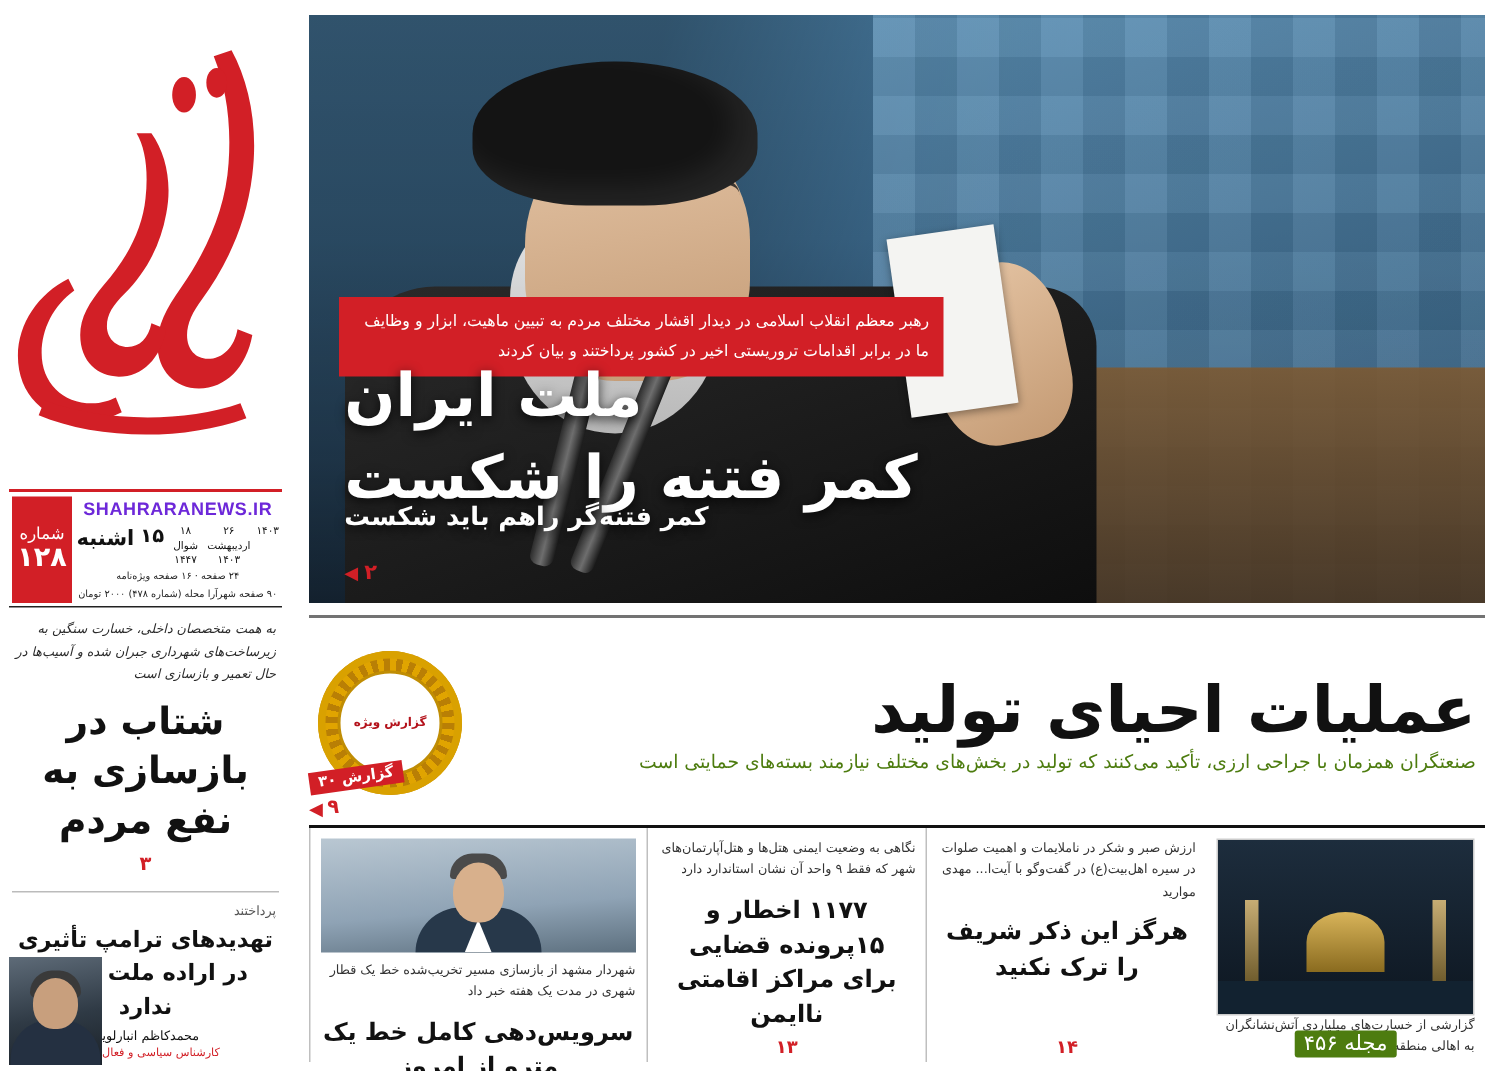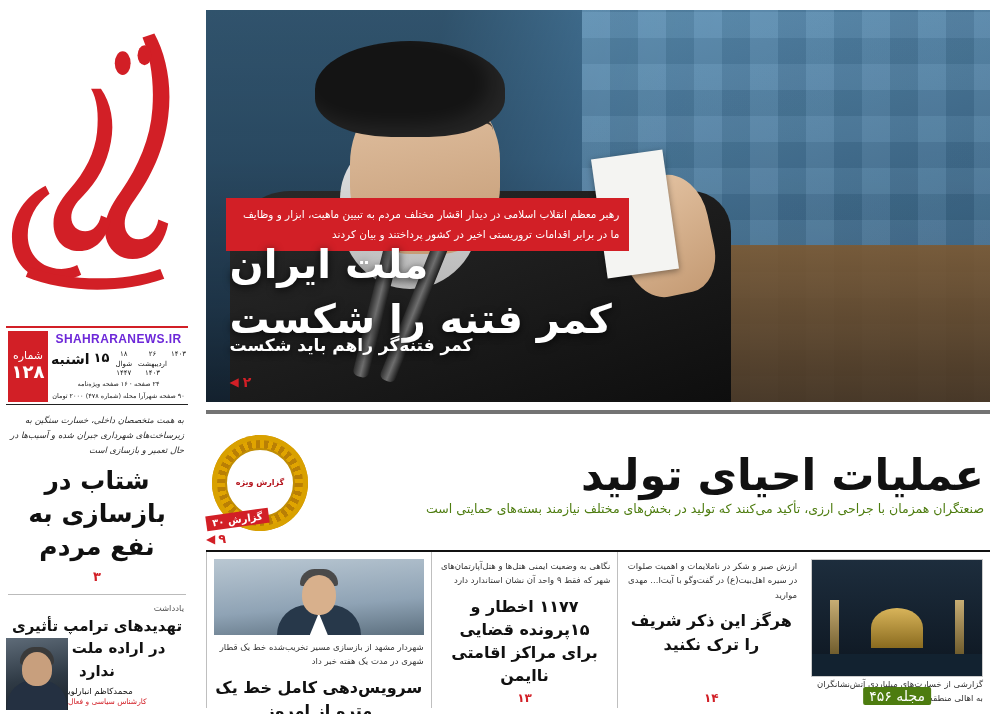--- a/index.html
+++ b/index.html
@@ -285,21 +285,21 @@
     font-size: 14px;
     font-weight: bold;
     display: flex;
     align-items: center;
     gap: 4px;
   }
   .arrow-left { color: #d21f26; font-size: 12px; }
 
   
   .sec-block {
-    border-top: 4px solid #737373;
+    border-top: 2px solid #737373;
     margin-top: 8px;
     padding-top: 10px;
     display: flex;
     flex-direction: row-reverse;
     align-items: center;
     height: 132px;
     position: relative;
   }
   .sec-text { flex: 1; text-align: right; padding: 0 6px; }
   .sec-title {
@@ -497,21 +497,21 @@
 
     <div class="rc-story">
       <div class="rc-kicker">به همت متخصصان داخلی، خسارت سنگین به زیرساخت‌های شهرداری جبران شده و آسیب‌ها در حال تعمیر و بازسازی است</div>
       <div class="rc-title">شتاب در بازسازی به نفع مردم</div>
       <span class="page-num-red">۳</span>
     </div>
 
     <div class="rc-divider"></div>
 
     <div class="note-box">
-      <div class="note-label">یادداشت</div>
+      <div class="note-label">پرداختند</div>
       <div class="note-title">تهدیدهای ترامپ تأثیری در اراده ملت ایران ندارد</div>
       <div class="note-author">محمدکاظم انبارلویی</div>
       <div class="note-role">کارشناس سیاسی و فعال رسانه</div>
     </div>
 
     <div class="note-photo">
       <div class="body"></div>
       <div class="hair"></div>
       <div class="face"></div>
     </div>

